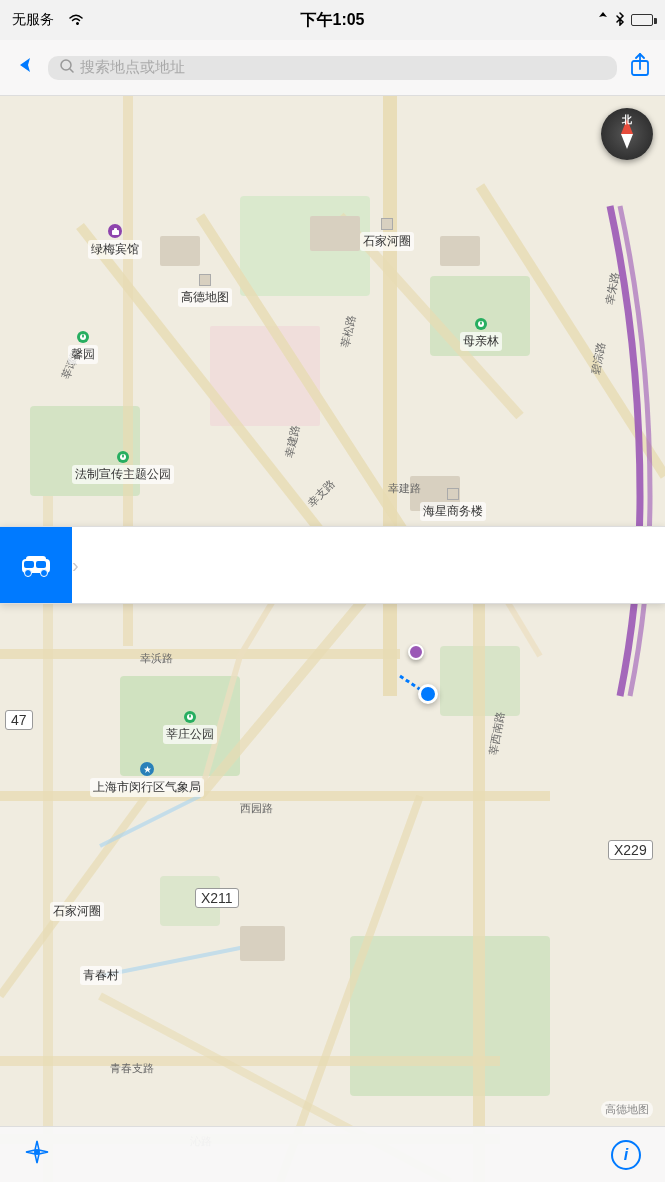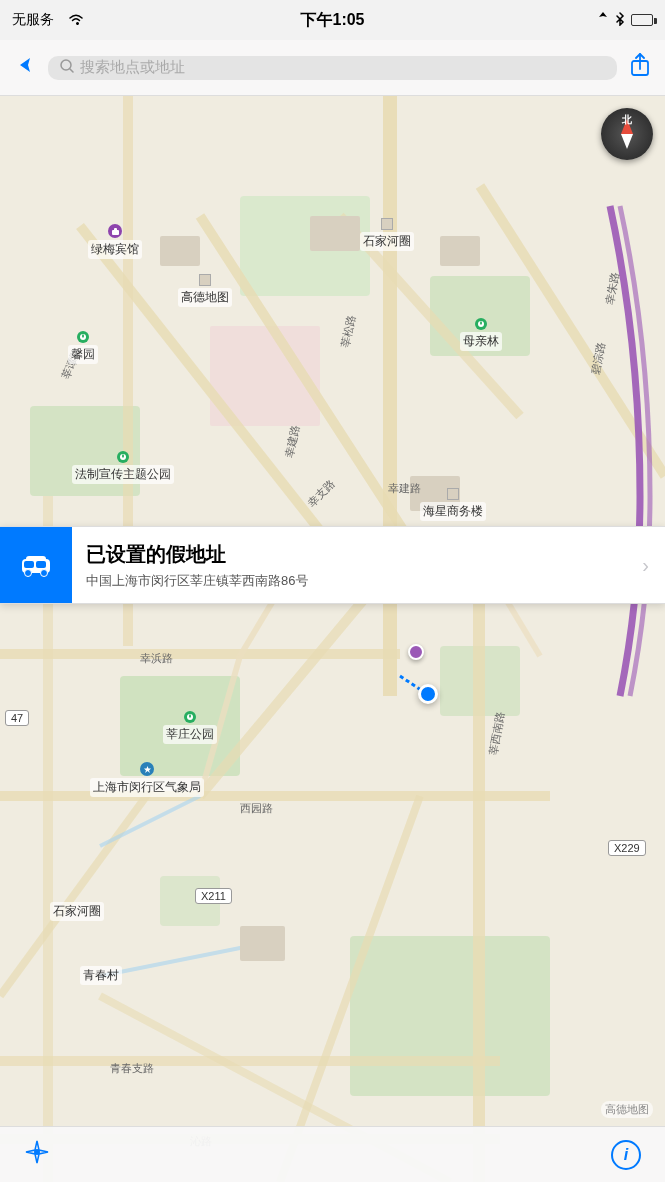--- a/index.html
+++ b/index.html
@@ -181,21 +181,21 @@
       border-radius: 3px;
       white-space: nowrap;
     }
 
     
     .road-badge {
       position: absolute;
       background: #fff;
       border: 1.5px solid #999;
       border-radius: 3px;
-      font-size: 11px;
+      font-size: 14px;
       padding: 1px 5px;
       color: #333;
       z-index: 30;
     }
     .road-badge-g {
       background: #27ae60;
       color: #fff;
       border-color: #27ae60;
     }
 
@@ -470,24 +470,20 @@
     <div class="info-card-icon">
       <svg width="32" height="28" viewBox="0 0 32 28" fill="#fff">
         <rect x="2" y="8" width="28" height="14" rx="4" fill="#fff"></rect>
         <rect x="6" y="5" width="20" height="10" rx="3" fill="#fff"></rect>
         <circle cx="8" cy="22" r="3.5" fill="#007aff" stroke="#fff" stroke-width="1"></circle>
         <circle cx="24" cy="22" r="3.5" fill="#007aff" stroke="#fff" stroke-width="1"></circle>
         <rect x="4" y="10" width="10" height="7" rx="2" fill="#007aff"></rect>
         <rect x="16" y="10" width="10" height="7" rx="2" fill="#007aff"></rect>
       </svg>
     </div>
-    <div class="info-card-text">
-      <div class="info-card-title">已设置的假地址</div>
-      <div class="info-card-subtitle">中国上海市闵行区莘庄镇莘西南路86号</div>
-    </div>
     <div class="info-card-chevron">›</div>
   </div>
 
   <div class="attribution">高德地图</div>
 
   <div class="bottom-bar">
     <button class="btn-location" style="background:none;border:none;cursor:pointer;color:#007aff;">
       <svg width="26" height="26" viewBox="0 0 26 26">
         <path d="M13 2 L15 11 L24 13 L15 15 L13 24 L11 15 L2 13 L11 11 Z" stroke="#007aff" stroke-width="1.5" fill="none"></path>
         <circle cx="13" cy="13" r="3" fill="#007aff"></circle>

